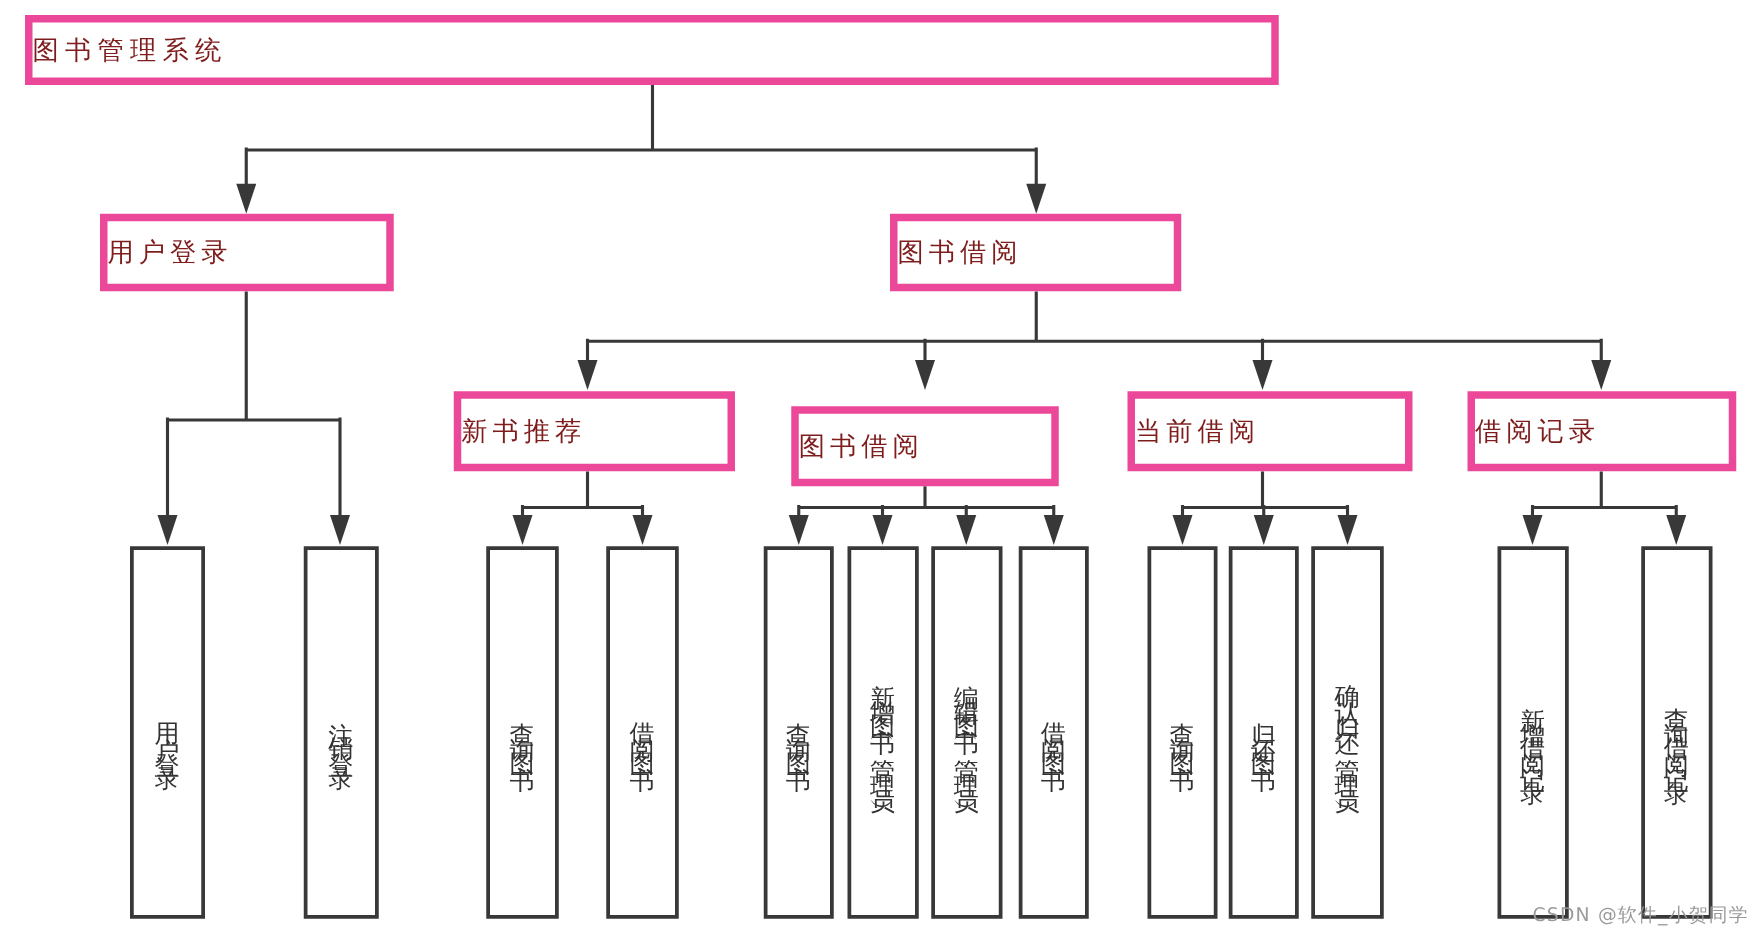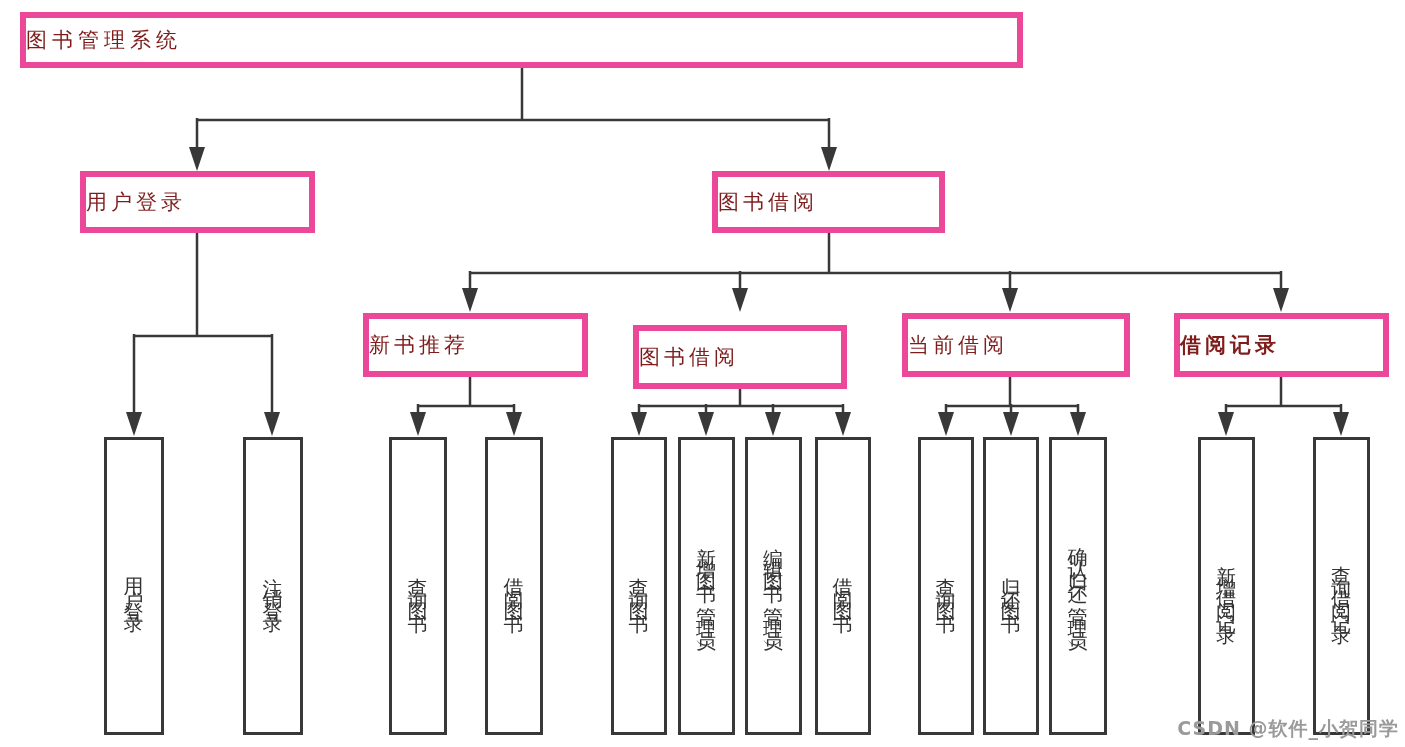--- a/index.html
+++ b/index.html
@@ -30,25 +30,24 @@
   .vnode span{
     writing-mode:vertical-rl;
     font-size:20px;
     letter-spacing:12px;
     line-height:1;
     color:#333333;
   }
   .watermark{
     position:absolute;
     right:6px;bottom:5px;
-    font-size:19px;
+    font-size:15px;
     color:#9a9a9a;
     letter-spacing:1px;
     white-space:nowrap;
-    font-weight:bold;
   }
 </style>
 </head>
 <body>
 
 <div class="stage">
 
   <svg width="1405" height="747" viewBox="0 0 1405 747">
     <g stroke="#383838" stroke-width="2.5" fill="none">
       <path d="M522 68V120 M197 120H829 M197 118V148 M829 118V148
@@ -95,21 +94,21 @@
 
   <div class="hnode" style="left:363px;top:313px;width:225px;height:64px;">
     <span>新书推荐</span>
   </div>
   <div class="hnode" style="left:633px;top:313px;width:214px;height:64px;margin-top:12px;">
     <span>图书借阅</span>
   </div>
   <div class="hnode" style="left:902px;top:313px;width:228px;height:64px;">
     <span>当前借阅</span>
   </div>
-  <div class="hnode" style="left:1174px;top:313px;width:215px;height:64px;font-weight:bold;">
+  <div class="hnode" style="left:1174px;top:313px;width:215px;height:64px;">
     <span>借阅记录</span>
   </div>
 
   <div class="vnode" style="left:104px;width:60px;">
     <span>用户登录</span>
   </div>
   <div class="vnode" style="left:243px;width:60px;">
     <span>注销登录</span>
   </div>
 

